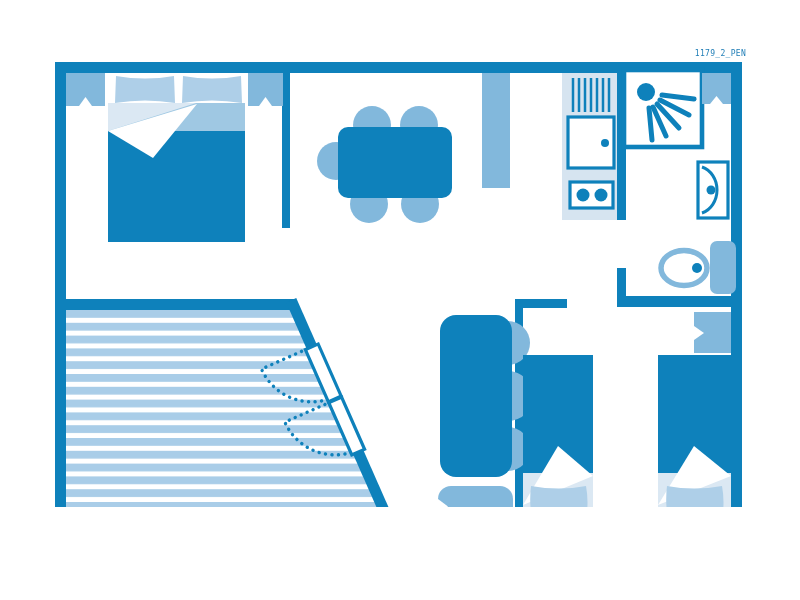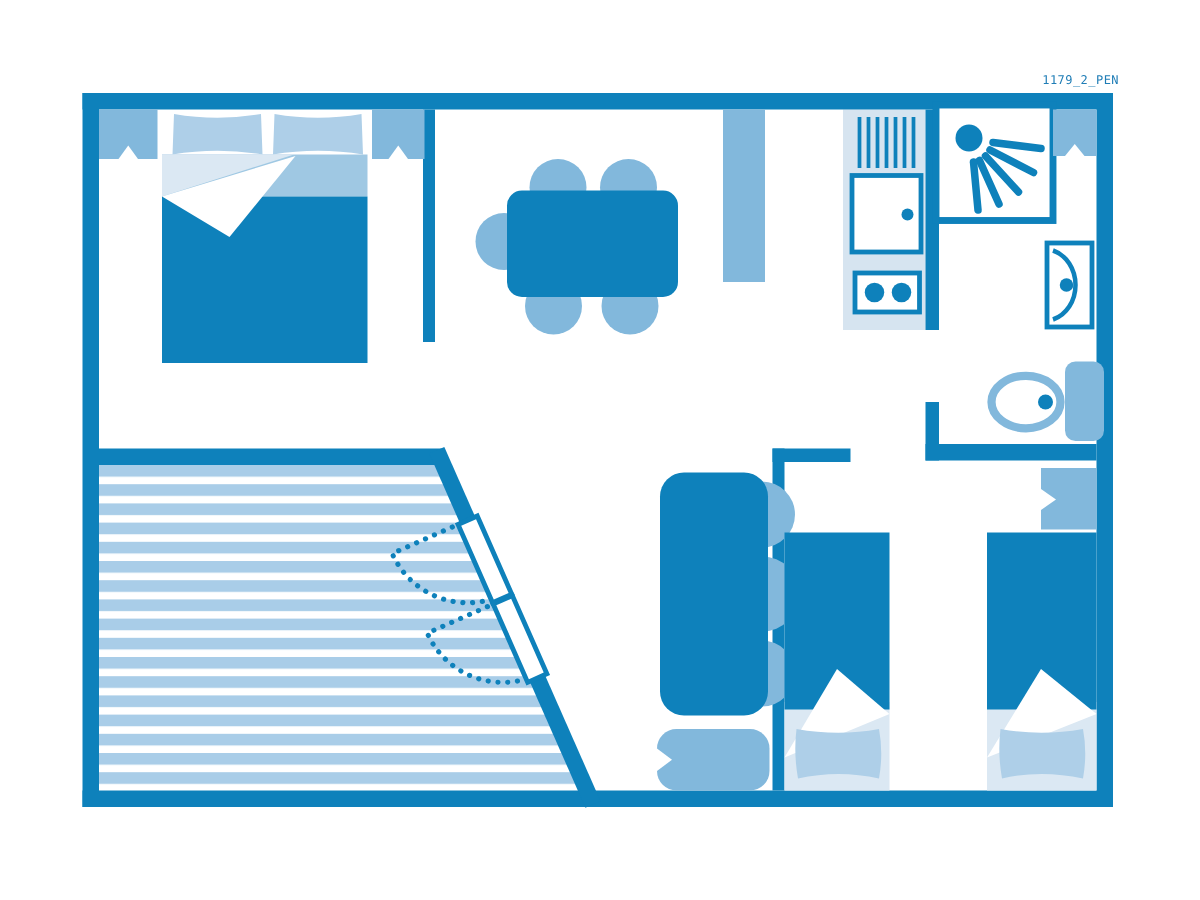--- a/index.html
+++ b/index.html
@@ -1,16 +1,16 @@
 <!DOCTYPE html>
 <html style="--c-primary: #0e81bb; --c-mid: #82b8dc; --c-pillow: #aecfe8; --c-band: #9fc8e3; --c-pale: #dbe8f3; --c-panel: #d6e4f0; --c-stripe: #a9cde8; --c-label: #1f7db6;"><head>
 <meta charset="utf-8">
 <style>
   html,body{margin:0;padding:0;background:#fff;}
-  .stage{position:relative;width:800px;height:600px;background:#fff;overflow:hidden;
+  .stage{position:relative;width:800px;height:507px;background:#fff;overflow:hidden;
          font-family:"Liberation Sans", sans-serif;}
   .plan-code{position:absolute;top:49px;right:54px;font-size:8px;letter-spacing:.3px;
              color:var(--c-label);font-family:"DejaVu Sans Mono", monospace;}
   svg{position:absolute;left:0;top:0;}
   .w{fill:var(--c-primary);}
   .mid{fill:var(--c-mid);}
   .pale{fill:var(--c-pale);}
   .panel{fill:var(--c-panel);}
   .band{fill:var(--c-band);}
   .pillow{fill:var(--c-pillow);}

